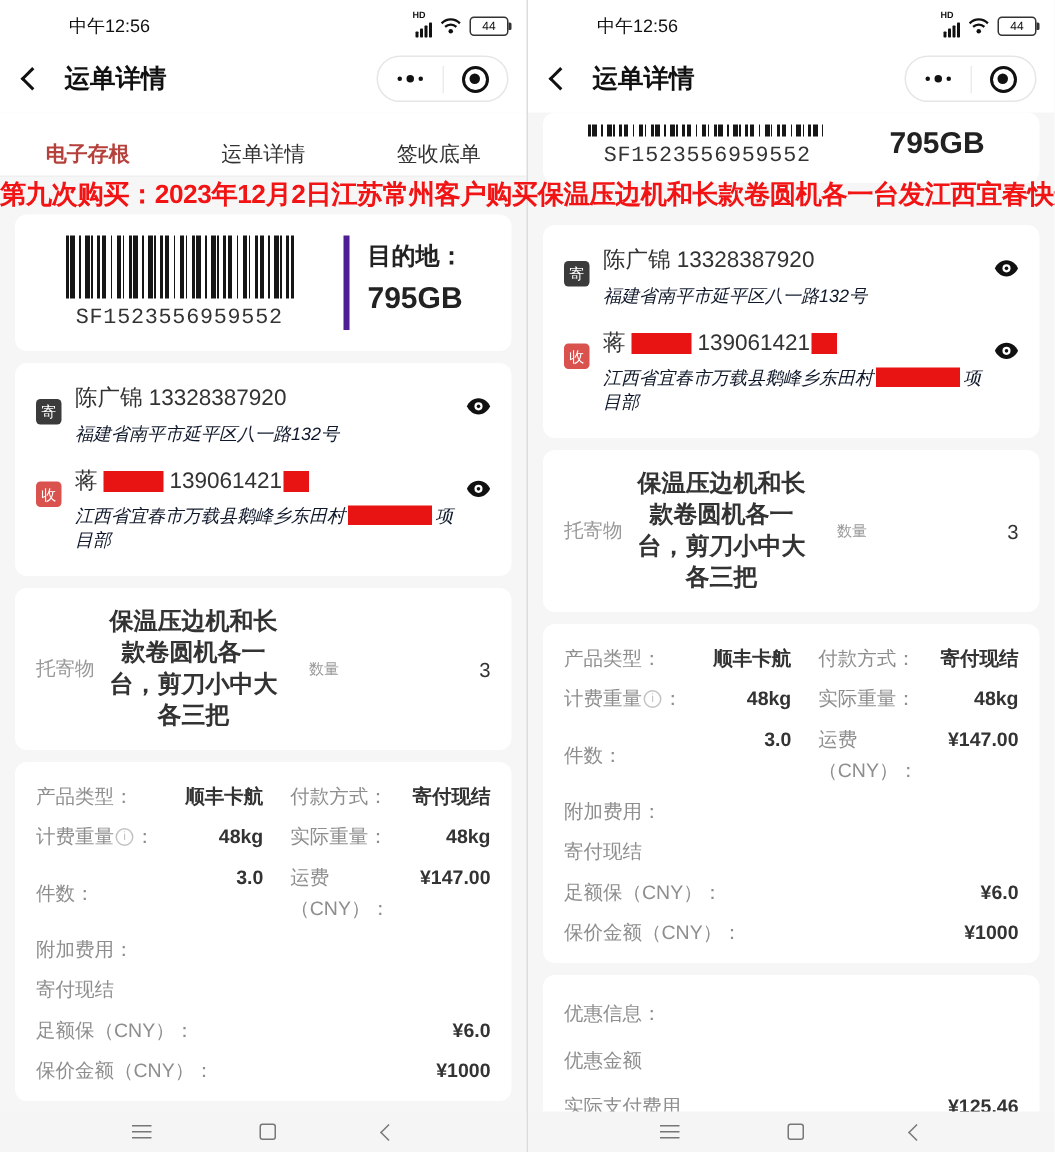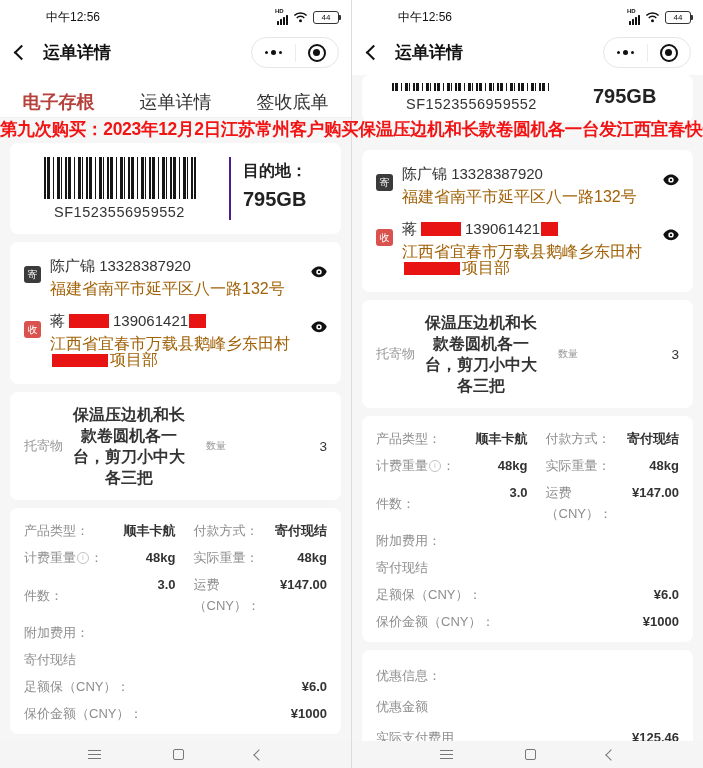--- a/index.html
+++ b/index.html
@@ -29,53 +29,53 @@
   .dots { display:flex; align-items:center; gap:3px; }
   .dots i { background:#111; border-radius:50%; display:block; }
   .dots i:nth-child(1),.dots i:nth-child(3){ width:3px; height:3px; }
   .dots i:nth-child(2){ width:5px; height:5px; }
   .target { width:18px; height:18px; border:2px solid #111; border-radius:50%; display:flex; align-items:center; justify-content:center; }
   .target i { width:7px; height:7px; background:#111; border-radius:50%; display:block; }
 
   
   .tab-gap { height:15px; background:#fff; }
   .tab-bar { height:28px; background:#fff; display:flex; border-bottom:1px solid #f0f0f0; }
-  .tab { flex:1; text-align:center; font-size:18px; color:#333; line-height:24px; cursor:pointer; }
+  .tab { flex:1; text-align:center; font-size:14px; color:#333; line-height:24px; cursor:pointer; }
   .tab.active { color:#b5413c; font-weight:600; }
 
   
   .annotation { position:absolute; left:0; top:117px; width:703px; text-align:center; font-size:17.5px; font-weight:bold; color:#f21414; white-space:nowrap; z-index:50; letter-spacing:-0.3px; }
 
   
   .card { background:#fff; border-radius:8px; margin:0 10px 8px; }
   .content { padding-top:25px; }
 
   
   .bc-card { display:flex; align-items:stretch; padding:14px 0; }
-  .bc-left { flex:1; display:flex; flex-direction:column; align-items:center; justify-content:center; }
+  .bc-left { flex:1; display:flex; flex-direction:column; align-items:center; justify-content:center;font-family:Liberation Mono, monospace; }
   .barcode { width:152px; height:42px; background:repeating-linear-gradient(90deg,#161616 0 2px,#fff 2px 3px,#161616 3px 6px,#fff 6px 9px,#161616 9px 10px,#fff 10px 13px,#161616 13px 16px,#fff 16px 17px,#161616 17px 18px,#fff 18px 21px); }
   .barcode.thin { height:8px; width:160px; }
   .bc-num { font-size:14.5px; color:#333; margin-top:5px; letter-spacing:0.5px; }
-  .bc-right { width:112px; border-left:2px solid #4c1d95; padding:4px 12px 0; }
+  .bc-right { width:112px; border-left:4px solid #4c1d95; padding:4px 12px 0; }
   .dest-label { font-size:16px; font-weight:bold; color:#222; }
   .dest-code { font-size:20px; font-weight:bold; color:#222; margin-top:6px; }
   .bc-card.partial { padding:8px 0 10px; }
   .bc-card.partial .bc-right { border-left:none; padding-top:2px; }
   .bc-card.partial .dest-code { margin-top:0; }
 
   
   .addr-card { padding:14px 14px 16px; }
   .addr-row { display:flex; }
   .addr-row + .addr-row { margin-top:14px; }
   .badge { width:17px; height:17px; border-radius:3px; color:#fff; font-size:10px; display:flex; align-items:center; justify-content:center; flex:none; margin-top:10px; }
   .badge.send { background:#3b3b3b; }
   .badge.recv { background:#d9524e; }
   .addr-mid { flex:1; padding-left:9px; }
   .addr-name { font-size:15px; color:#333; line-height:20px; display:flex; align-items:center; flex-wrap:nowrap; }
-  .addr-detail { font-size:16px; color:#a16207; line-height:16px; margin-top:5px; }
+  .addr-detail { font-size:12px; color:#0f172a; line-height:16px; margin-top:5px;font-style:italic; }
   .redact { display:inline-block; background:#e81313; height:14px; vertical-align:-2px; }
   .redact.w-name { width:40px; margin:0 4px; }
   .redact.w-tail { width:17px; margin-left:1px; }
   .redact.w-addr { width:56px; height:13px; margin:0 2px; }
   .eye { flex:none; margin-top:8px; cursor:pointer; }
 
   
   .cargo-card { display:flex; align-items:center; padding:12px 14px; }
   .cargo-label { font-size:13px; color:#999; width:44px; flex:none; }
   .cargo-desc { width:122px; font-size:16px; font-weight:600; color:#333; line-height:21px; text-align:center; }

